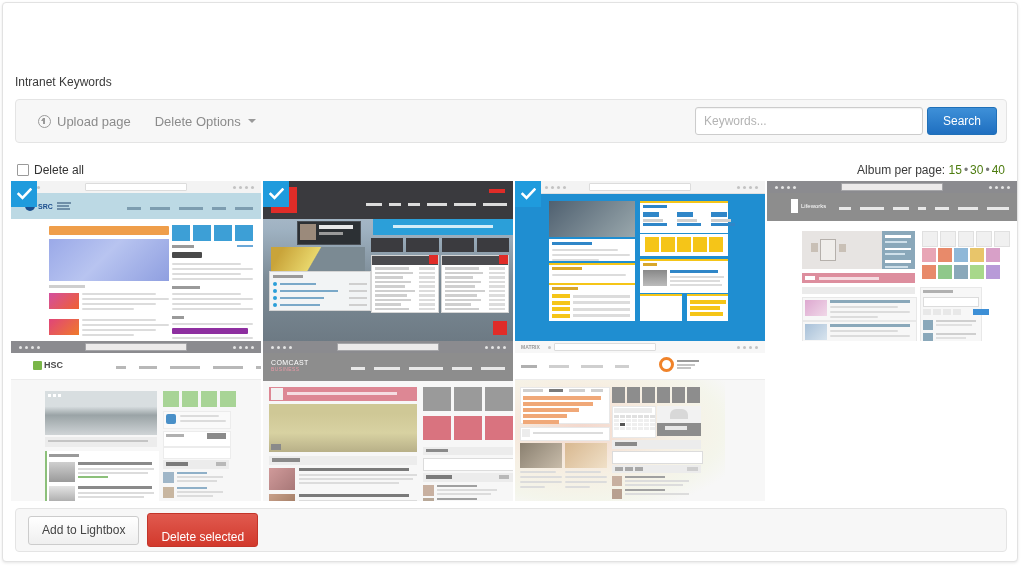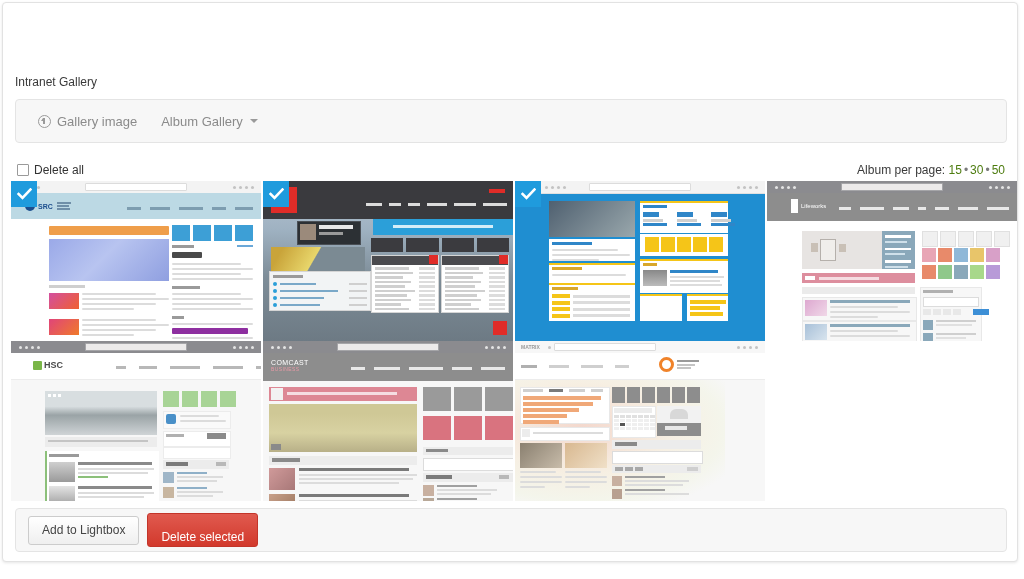--- a/index.html
+++ b/index.html
@@ -310,42 +310,46 @@
     box-sizing: border-box;
   }
 </style>
 </head>
 <body>
 
 <div class="page">
   <div class="card">
 
 
-    <div class="album-label">Intranet Gallery</div>
+    <div class="album-label">Intranet Keywords</div>
 
     <div class="toolbar">
       <div class="tb-items">
         <div class="tb-item">
           <span class="ico-upload"></span>
-          <span>Gallery image</span>
+          <span>Upload page</span>
         </div>
         <div class="tb-item">
-          <span>Album Gallery</span>
+          <span>Delete Options</span>
           <span class="caret"></span>
         </div>
+      </div>
+      <div class="search-wrap">
+        <input class="search-input" type="text" value="" placeholder="Keywords..." style="">
+        <button class="search-btn">Search</button>
       </div>
     </div>
 
     <div class="selectall">
       <span class="cb"></span>
       <span>Delete all</span>
     </div>
     <div class="perpage">
       <span>Album per page:</span>
-      <a>15</a><span class="sep">•</span><a>30</a><span class="sep">•</span><a>50</a>
+      <a>15</a><span class="sep">•</span><a>30</a><span class="sep">•</span><a>40</a>
     </div>
 
     <div class="grid">
 
       <div class="thumb">
         <div class="check">
           <svg width="15" height="12" viewBox="0 0 15 12">
             <path d="M1.5 6 L5.5 10 L13.5 1.5" stroke="#fff" stroke-width="2.6" fill="none" stroke-linecap="square"></path>
           </svg>
         </div>

